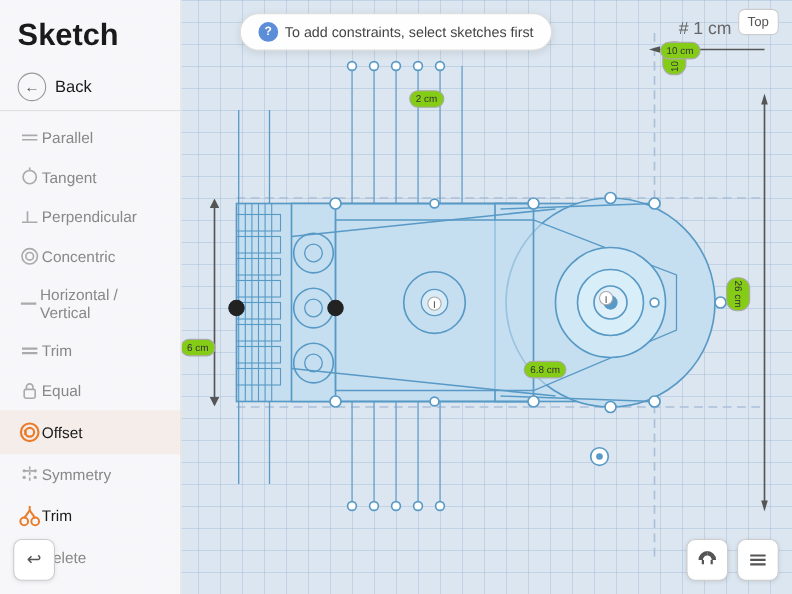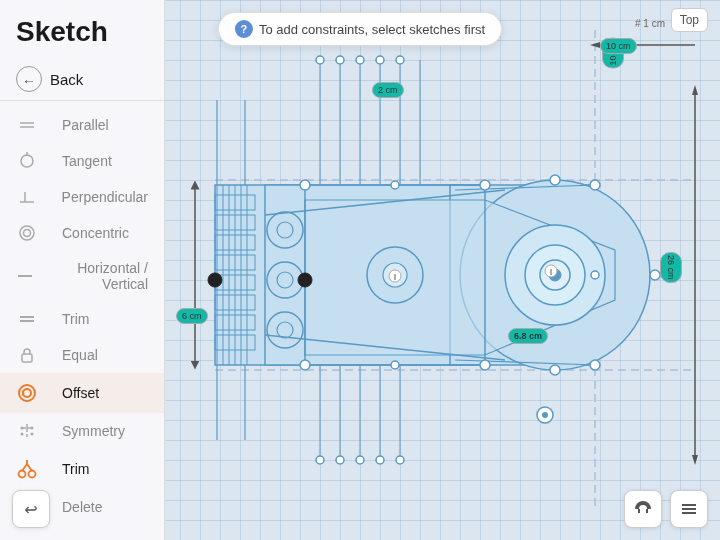--- a/index.html
+++ b/index.html
@@ -64,27 +64,26 @@
       display: flex;
       align-items: center;
       justify-content: center;
       font-size: 14px;
       color: #555;
     }
 
     .menu-item {
       display: flex;
       align-items: center;
-      gap: 24px;
+      gap: 0;
       padding: 9px 16px;
       cursor: pointer;
       color: #888;
       font-size: 14px;
       position: relative;
-      text-align: right;
     }
 
     .menu-item.active {
       color: #1a1a1a;
       font-weight: 600;
     }
 
     .menu-item .icon-area {
       width: 22px;
       display: flex;
@@ -184,40 +183,40 @@
       bottom: 12px;
       left: 12px;
       z-index: 20;
     }
 
     
     .scale-indicator {
       position: absolute;
       top: 18px;
       right: 55px;
-      font-size: 10px;
+      font-size: 16px;
       color: #666;
       z-index: 20;
       margin-left: 48px;
     }
 
     
     .sketch-container {
       position: absolute;
       top: 0;
       left: 165px;
       right: 0;
       bottom: 0;
       z-index: 5;
     }
 
     
     .dim-label {
       position: absolute;
-      background: #14b8a6;
+      background: #84cc16;
       border: 1px solid #aaa;
       border-radius: 10px;
       padding: 2px 5px;
       font-size: 9px;
       color: #333;
       z-index: 8;
       white-space: nowrap;
     }
   </style>
 </head>
@@ -356,22 +355,22 @@
 
     <rect x="380" y="265" width="12" height="12" rx="6" fill="white" stroke="#aaa" stroke-width="1"></rect>
     <text x="386" y="275" text-anchor="middle" font-size="9" fill="#444">I</text>
   </svg>
 </div>
 
 <div class="dim-label" style="top:38px; left:602px; writing-mode:vertical-rl; transform:rotate(180deg);">10 cm</div>
 <div class="dim-label" style="top:38px; left:600px;">10 cm</div>
 <div class="dim-label" style="top:82px; left:372px;">2 cm</div>
 <div class="dim-label" style="top:252px; left:660px; writing-mode:vertical-rl;">26 cm</div>
-<div class="dim-label" style="top:308px; left:176px;">6 cm</div>
-<div class="dim-label" style="top:328px; left:508px;font-weight:bold;">6.8 cm</div>
+<div class="dim-label" style="top:308px; left:164px;">6 cm</div>
+<div class="dim-label" style="top:328px; left:476px;">6.8 cm</div>
 
 <div class="sidebar">
   <div class="app-title">Sketch</div>
 
   <div class="back-btn">
     <div class="back-arrow">←</div>
     <span>Back</span>
   </div>
 
   <div class="menu-item">

